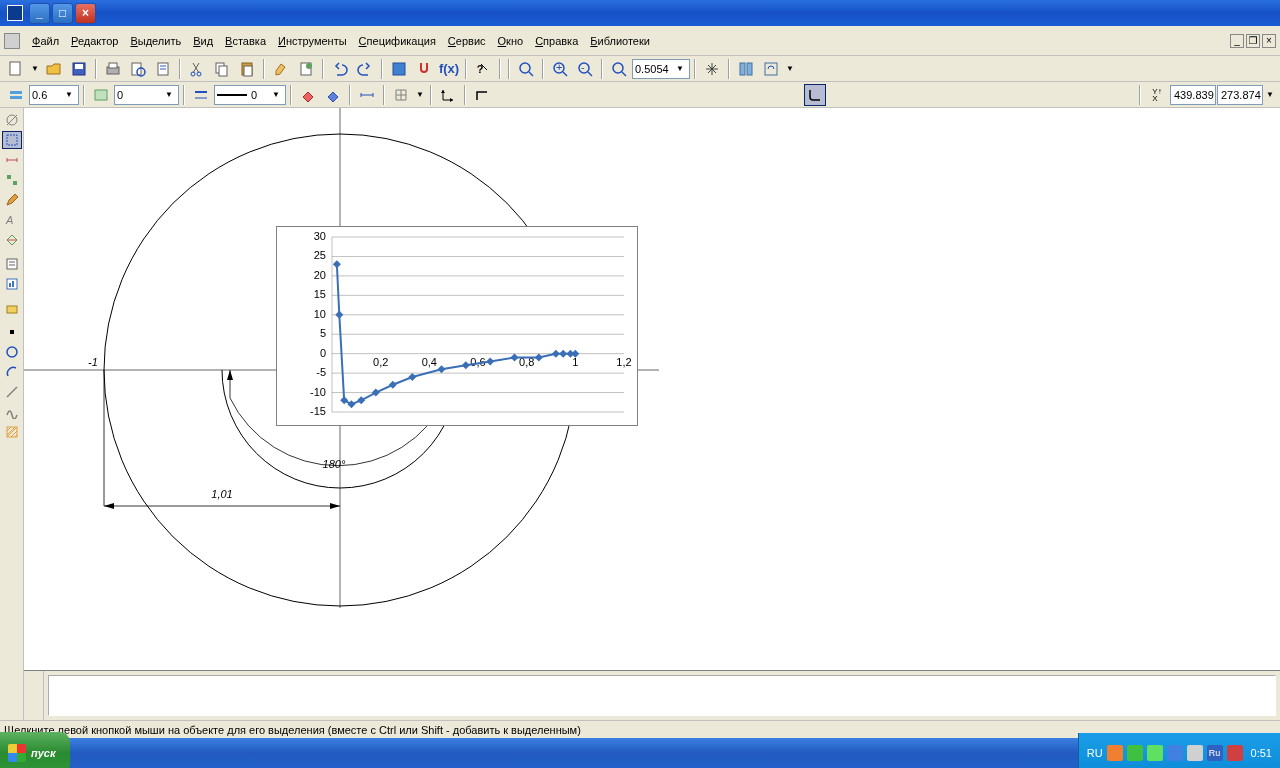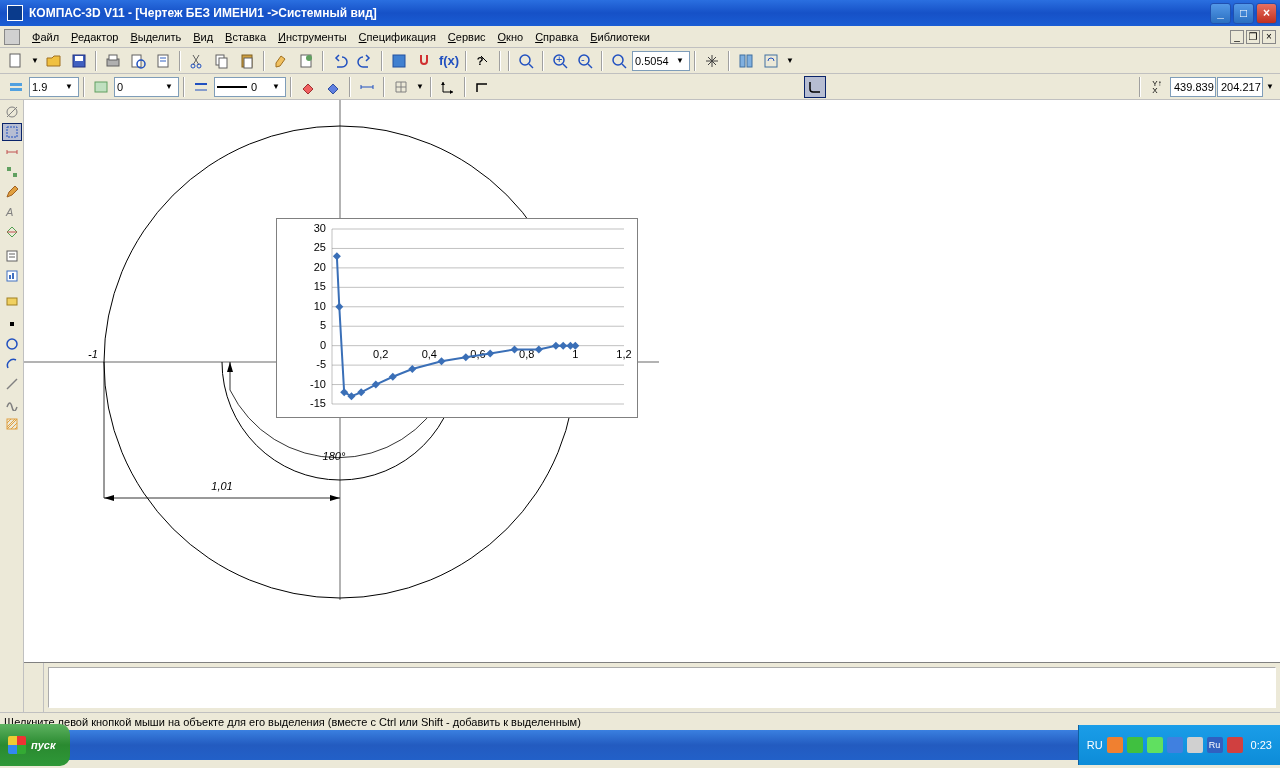--- a/index.html
+++ b/index.html
@@ -3,21 +3,21 @@
 <meta charset="utf-8">
 <style>
 * { margin:0; padding:0; box-sizing:border-box; font-family:Tahoma,Arial,sans-serif; font-size:11px; }
 html,body { width:1280px; height:768px; overflow:hidden; background:#ece9d8; }
 .titlebar { height:26px; background:linear-gradient(to bottom,#2a6fe0 0%,#1651c7 50%,#1a5dd4 100%); display:flex; align-items:center; padding:0 3px; color:#fff; }
 .titlebar .app-icon { width:16px; height:16px; background:#0a3b8c; border:1px solid #fff; margin:0 4px; }
 .titlebar .title { flex:1; font-weight:bold; font-size:12px; padding-left:2px; }
 .winbtn { width:21px; height:21px; margin-left:2px; border:1px solid #2050b0; border-radius:3px; display:flex; align-items:center; justify-content:center; font-weight:bold; color:#fff; font-size:12px; }
 .winbtn.min,.winbtn.max { background:linear-gradient(#5499e8,#2a6fc0); }
 .winbtn.close { background:linear-gradient(#e87060,#c03020); }
-.menubar { height:22px; background:#ece9d8; display:flex; align-items:center; padding:0 4px; gap:2px; border-bottom:1px solid #c0c0c0; }
+.menubar { height:30px; background:#ece9d8; display:flex; align-items:center; padding:0 4px; gap:2px; border-bottom:1px solid #c0c0c0; }
 .menubar .sysicon { width:16px; height:16px; background:#d0d0d0; border:1px solid #888; margin-right:4px; }
 .menu-item { padding:2px 6px; cursor:default; }
 .menu-item u { text-decoration:underline; }
 .mdictl { margin-left:auto; display:flex; gap:2px; }
 .mdictl span { width:14px; height:14px; border:1px solid #888; display:flex; align-items:center; justify-content:center; font-size:10px; background:#ece9d8; }
 .toolbar { height:26px; background:#ece9d8; display:flex; align-items:center; padding:0 4px; border-bottom:1px solid #c0c0c0; gap:1px; }
 .tbtn { width:22px; height:22px; display:flex; align-items:center; justify-content:center; margin:0 1px; }
 .tsep { width:2px; height:20px; border-left:1px solid #a0a0a0; border-right:1px solid #fff; margin:0 3px; }
 .tcombo { height:20px; border:1px solid #7f9db9; background:#fff; display:flex; align-items:center; padding:0 2px; font-size:11px; }
 .tcombo .arrow { width:14px; text-align:center; color:#000; font-size:8px; }
@@ -40,21 +40,20 @@
 .taskbtn.active { background:linear-gradient(#2858a8,#3a70c8); box-shadow:inset 1px 1px 3px rgba(0,0,0,0.4); }
 .taskbtn .ico { width:16px; height:16px; background:#eee; border:1px solid #888; }
 .tray { margin-left:auto; height:40px; background:linear-gradient(#1a9de8,#0d8cd8); display:flex; align-items:center; padding:0 8px; gap:4px; color:#fff; font-size:11px; border-left:1px solid #1060a0; }
 .tray .ti { width:16px; height:16px; border-radius:2px; }
 </style>
 </head>
 <body>
 
 <div class="titlebar">
   <div class="app-icon"></div>
-  <div class="title">КОМПАС-3D V11 - [Чертеж БЕЗ ИМЕНИ1 -&gt;Системный вид]</div>
   <div class="winbtn min">_</div>
   <div class="winbtn max">□</div>
   <div class="winbtn close">×</div>
 </div>
 
 <div class="menubar">
   <div class="sysicon"></div>
   <div id="menu-items" style="display: flex;">
       <div class="menu-item"><u>Ф</u>айл</div>
       <div class="menu-item"><u>Р</u>едактор</div>
@@ -231,21 +230,21 @@
 </div>
 
 <div class="toolbar">
   <div class="tbtn">
       <svg width="16" height="16">
         <rect x="2" y="4" width="12" height="3" fill="#50a0e0"></rect>
         <rect x="2" y="9" width="12" height="3" fill="#50a0e0"></rect>
       </svg>
     </div>
   <div class="tcombo" style="width:50px">
-      <span>1.9</span>
+      <span>0.6</span>
       <span class="arrow" style="margin-left:auto">▼</span>
     </div>
   <div class="tsep"></div>
   <div class="tbtn">
       <svg width="16" height="16">
         <rect x="2" y="3" width="12" height="10" fill="#c0e0c0" stroke="#60a060"></rect>
       </svg>
     </div>
   <div class="tcombo" style="width:65px">
       <span>0</span>
@@ -302,21 +301,21 @@
       </svg>
     </div>
   <div class="tbtn vbtn sel" style="width:22px;height:22px">
       <svg width="16" height="16">
         <path d="M3 3v7a3 3 0 0 0 3 3h7" stroke="#000" fill="none" stroke-width="1.5"></path>
       </svg>
     </div>
   <div class="tsep"></div>
   <div class="tbtn" style="font-size:8px;line-height:7px">Y↑<br>X</div>
   <div class="tinput" style="width:46px">439.839</div>
-  <div class="tinput" style="width:46px">204.217</div>
+  <div class="tinput" style="width:46px">273.874</div>
   <div class="tbtn" style="width:10px;font-size:8px">▼</div>
 </div>
 
 <div class="workarea">
   <div class="vtoolbar">
     <div class="vbtn">
         <svg width="14" height="14">
           <circle cx="7" cy="7" r="5" fill="none" stroke="#808080"></circle>
           <line x1="2" y1="12" x2="12" y2="2" stroke="#808080"></line>
         </svg>
@@ -500,15 +499,15 @@
   </div>
   <div class="tray">
     <span>RU</span>
     <div class="ti" style="background:#f08030"></div>
     <div class="ti" style="background:#40c040"></div>
     <div class="ti" style="background:#60e060"></div>
     <div class="ti" style="background:#4080e0"></div>
     <div class="ti" style="background:#d0d0d0"></div>
     <div class="ti" style="background:#3060c0;color:#fff;font-size:9px;display:flex;align-items:center;justify-content:center">Ru</div>
     <div class="ti" style="background:#d04040"></div>
-    <span style="margin-left:4px">0:23</span>
+    <span style="margin-left:4px">0:51</span>
   </div>
 </div>
 
 </body></html>

